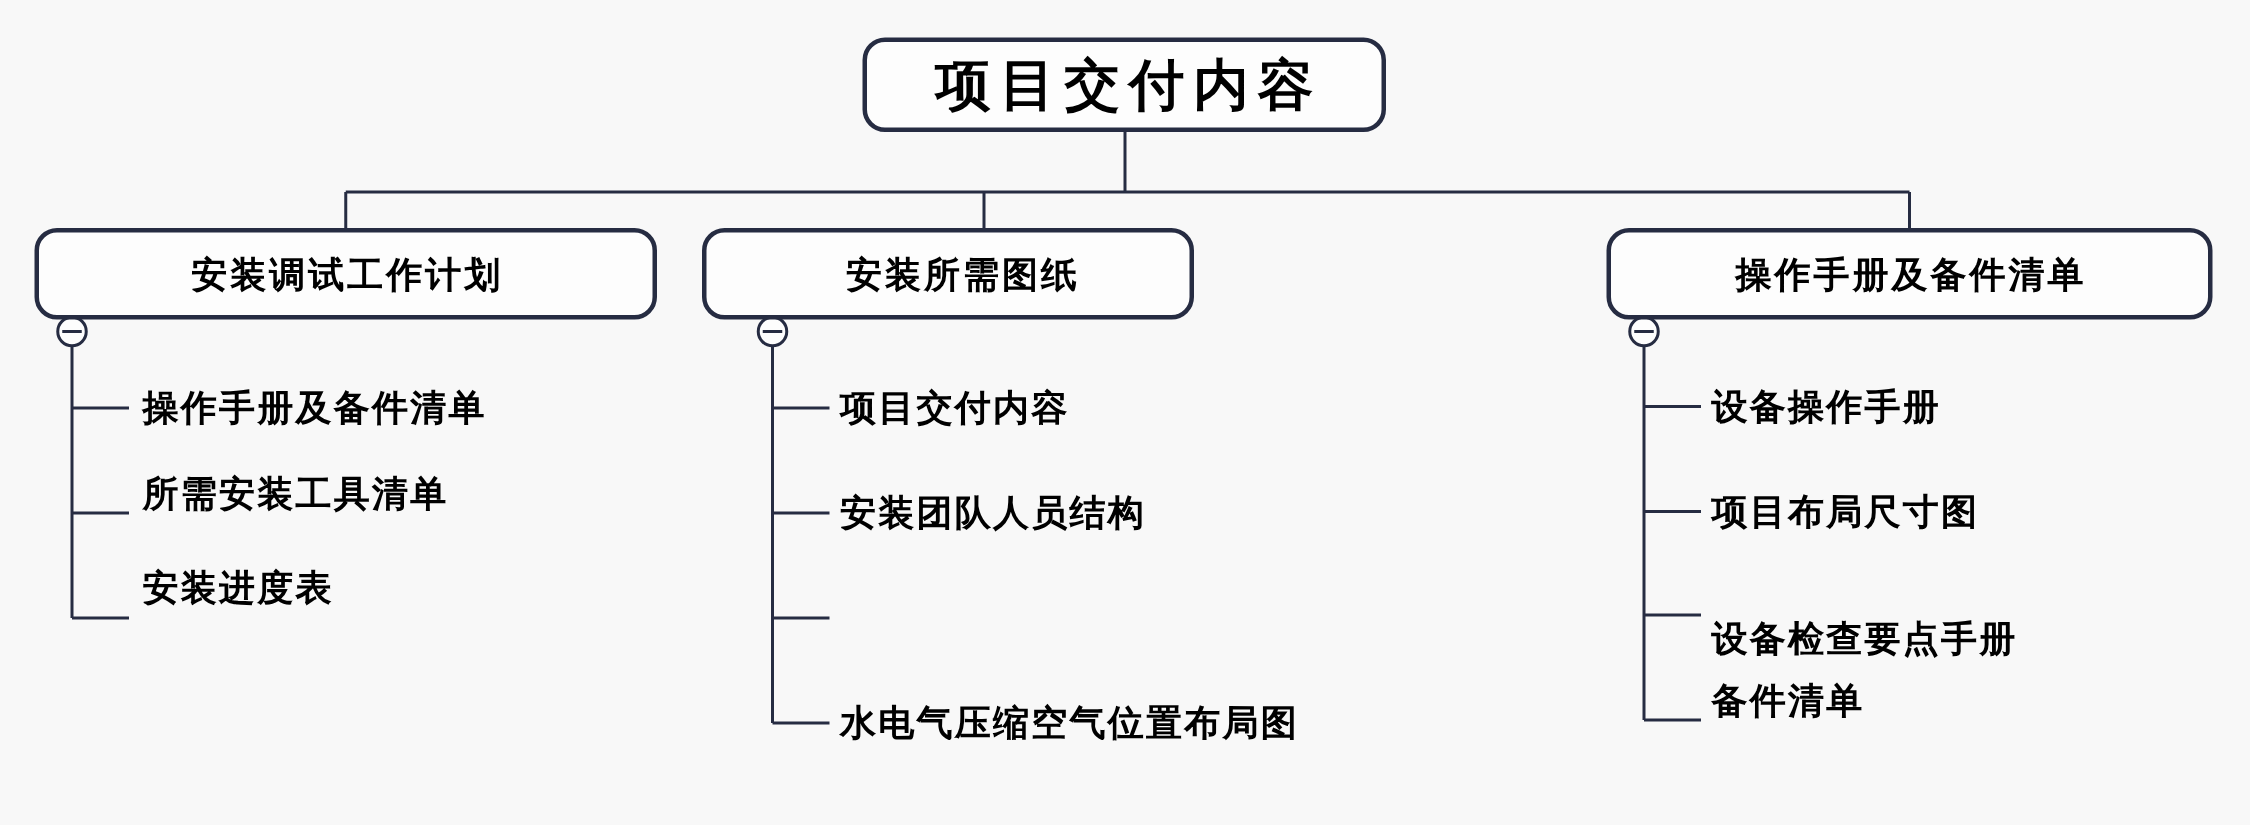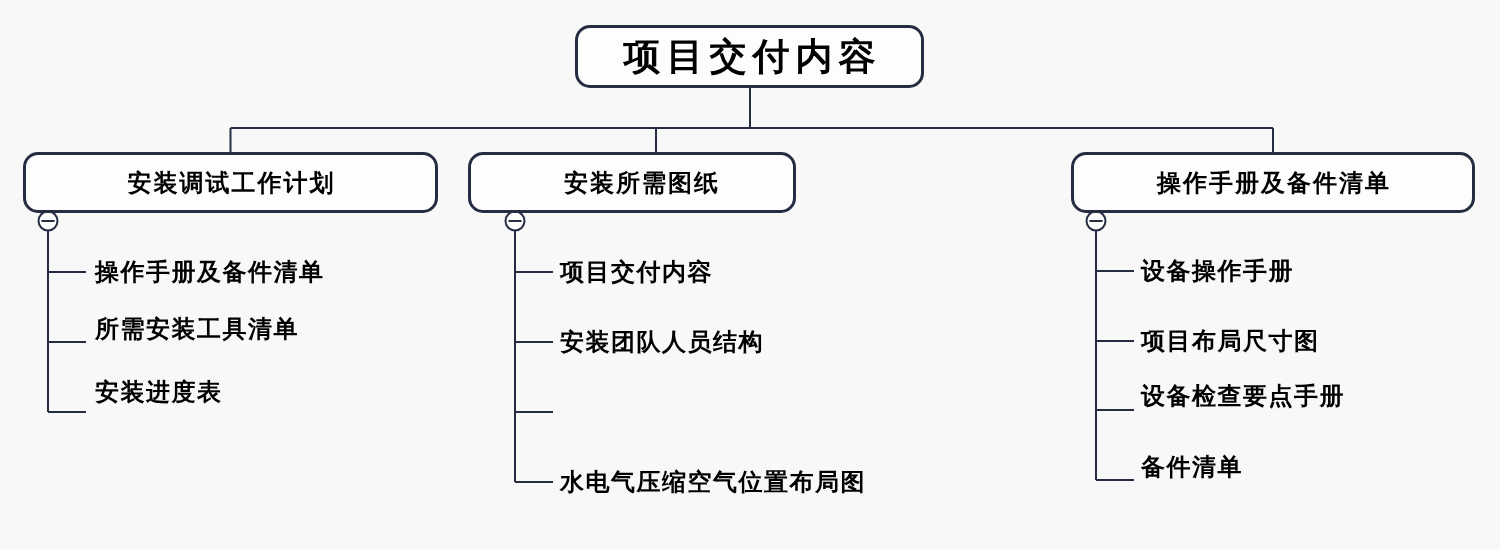--- a/index.html
+++ b/index.html
@@ -102,16 +102,16 @@
   <div class="child-label" style="left:95px; top:272px;">操作手册及备件清单</div>
   <div class="child-label" style="left:95px; top:329px;">所需安装工具清单</div>
   <div class="child-label" style="left:95px; top:392px;">安装进度表</div>
 
   <div class="child-label" style="left:560px; top:272px;">项目交付内容</div>
   <div class="child-label" style="left:560px; top:342px;">安装团队人员结构</div>
   <div class="child-label" style="left:560px; top:482px;">水电气压缩空气位置布局图</div>
 
   <div class="child-label" style="left:1141px; top:271px;">设备操作手册</div>
   <div class="child-label" style="left:1141px; top:341px;">项目布局尺寸图</div>
-  <div class="child-label" style="left:1141px; top:396px;">设备检查要点手册</div>
+  <div class="child-label" style="left:1141px; top:426px;">设备检查要点手册</div>
   <div class="child-label" style="left:1141px; top:467px;">备件清单</div>
 
 </div>
 
 </body></html>

